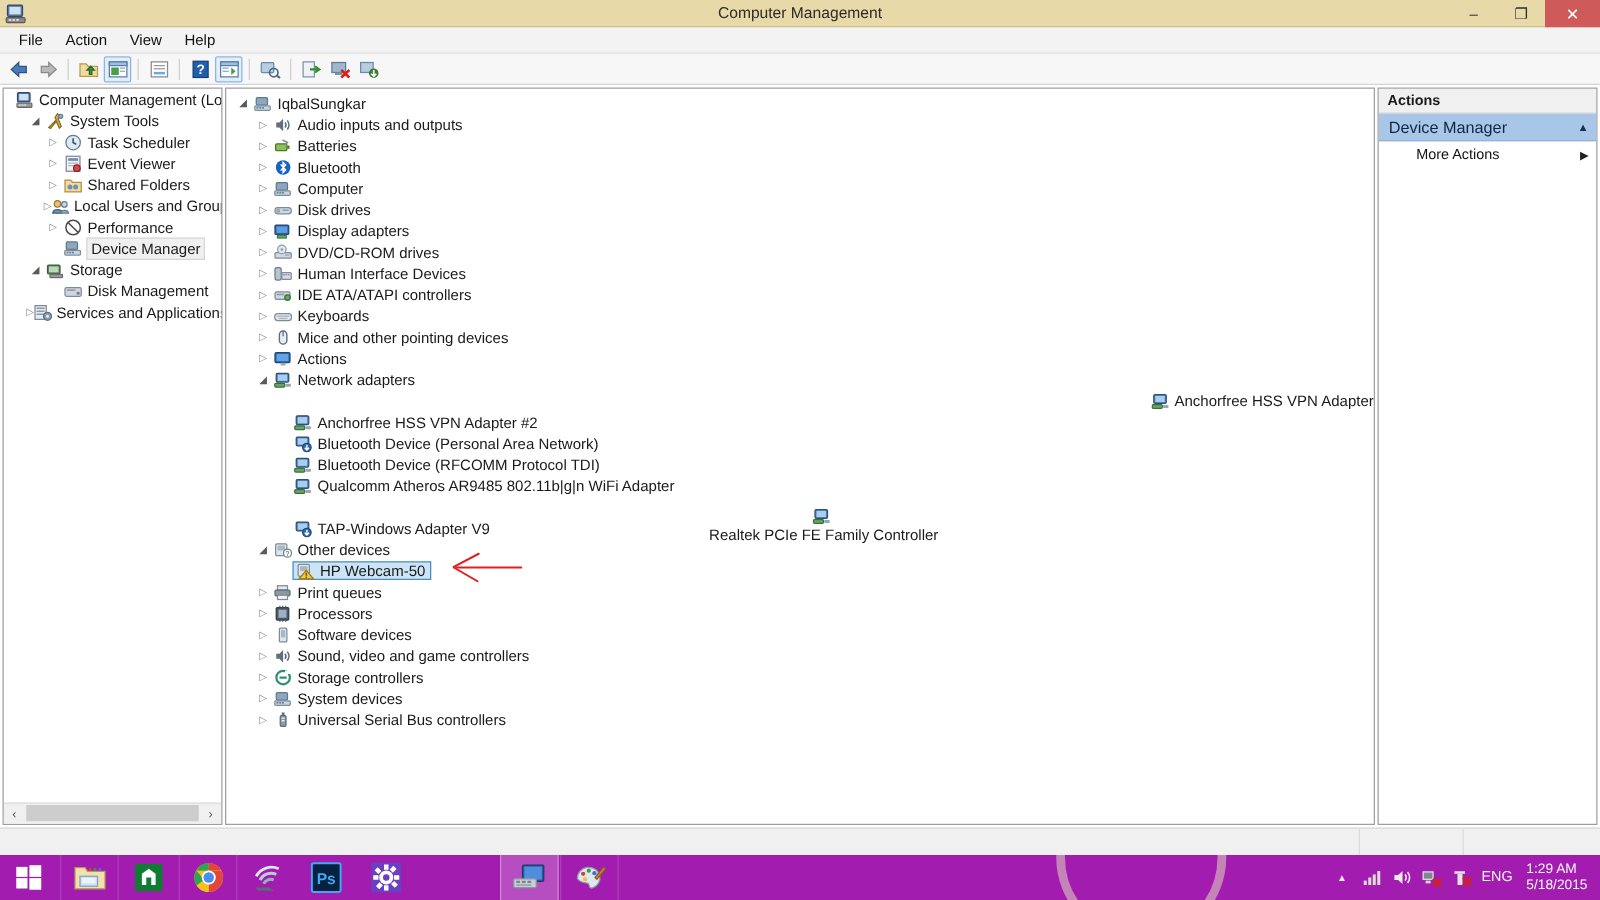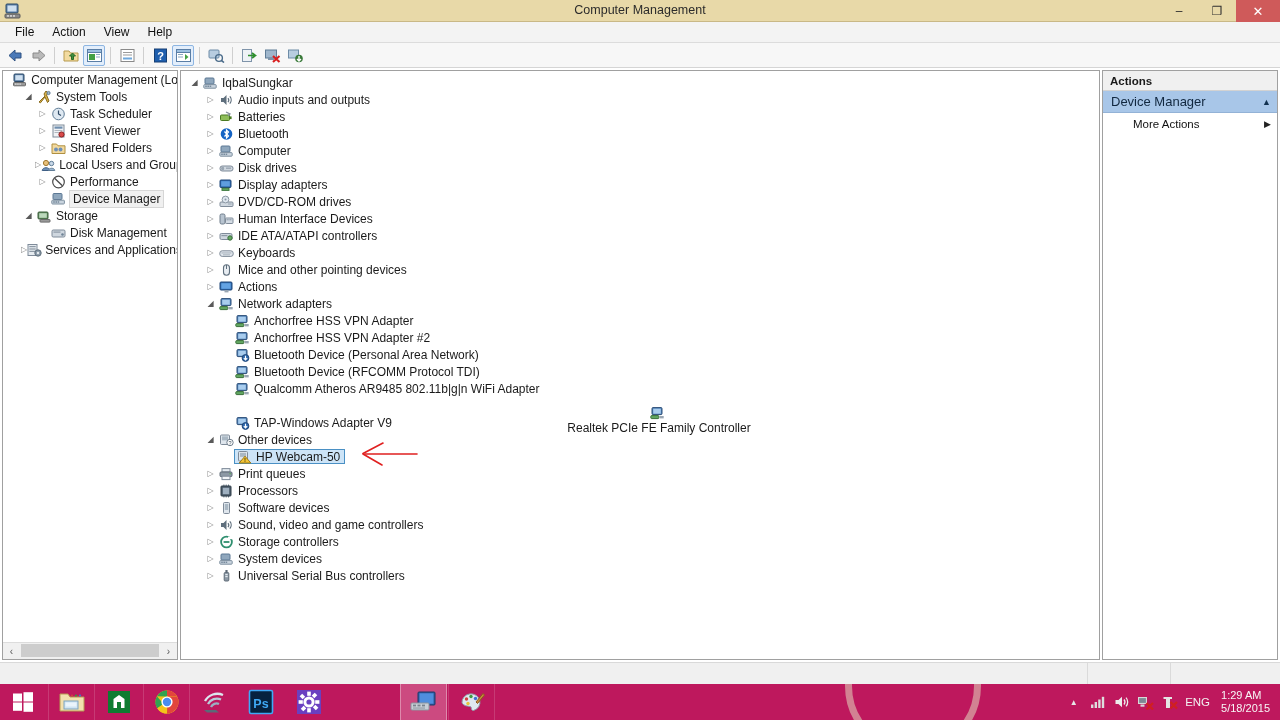--- a/index.html
+++ b/index.html
@@ -135,21 +135,21 @@
   .statusbar {
     position: absolute; left: 0; top: 662px; width: 1280px; height: 22px;
     background: #f0f0f0; border-top: 1px solid #d9d9d9;
     display: flex; align-items: center;
   }
   .status-seg { height: 22px; border-right: 1px solid #dadada; }
 
   
   .desktop-strip {
     position: absolute; left: 0; top: 684px; width: 1280px; height: 36px;
-    background: #be185d;
+    background: #a21caf;
     overflow: hidden;
   }
   .wall-arc {
     position: absolute; left: 845px; top: -66px; width: 136px; height: 136px;
     border: 7px solid rgba(226,219,190,0.55); border-radius: 50%;
   }
   .tb-start {
     position: absolute; left: 0; top: 0; width: 46px; height: 36px;
     display: flex; align-items: center; justify-content: center;
   }
@@ -583,21 +583,21 @@
           <span class="row-icon">
             <svg width="15" height="14" viewBox="0 0 15 14">
               <rect x="2" y="1.6" width="10" height="7" rx="1" fill="#4d7fb5" stroke="#2d4f78"></rect>
               <rect x="3.2" y="2.7" width="7.6" height="5" fill="#a9cdee"></rect>
               <rect x="0.8" y="9.6" width="8" height="3" rx="0.8" fill="#63a863" stroke="#3a6f3a"></rect>
               <rect x="9.5" y="10" width="4.2" height="2.4" fill="#9aa6b2"></rect>
             </svg>
           </span>
           <span class="row-label">Network adapters</span>
         </div>
-        <div class="row" style="padding-left:38px;">
+        <div class="row" style="padding-left:38px;justify-content:flex-end;">
           <span class="twisty empty">▷</span>
           <span class="row-icon">
             <svg width="15" height="14" viewBox="0 0 15 14">
               <rect x="2" y="1.6" width="10" height="7" rx="1" fill="#4d7fb5" stroke="#2d4f78"></rect>
               <rect x="3.2" y="2.7" width="7.6" height="5" fill="#a9cdee"></rect>
               <rect x="0.8" y="9.6" width="8" height="3" rx="0.8" fill="#63a863" stroke="#3a6f3a"></rect>
               <rect x="9.5" y="10" width="4.2" height="2.4" fill="#9aa6b2"></rect>
             </svg>
           </span>
           <span class="row-label">Anchorfree HSS VPN Adapter</span>

